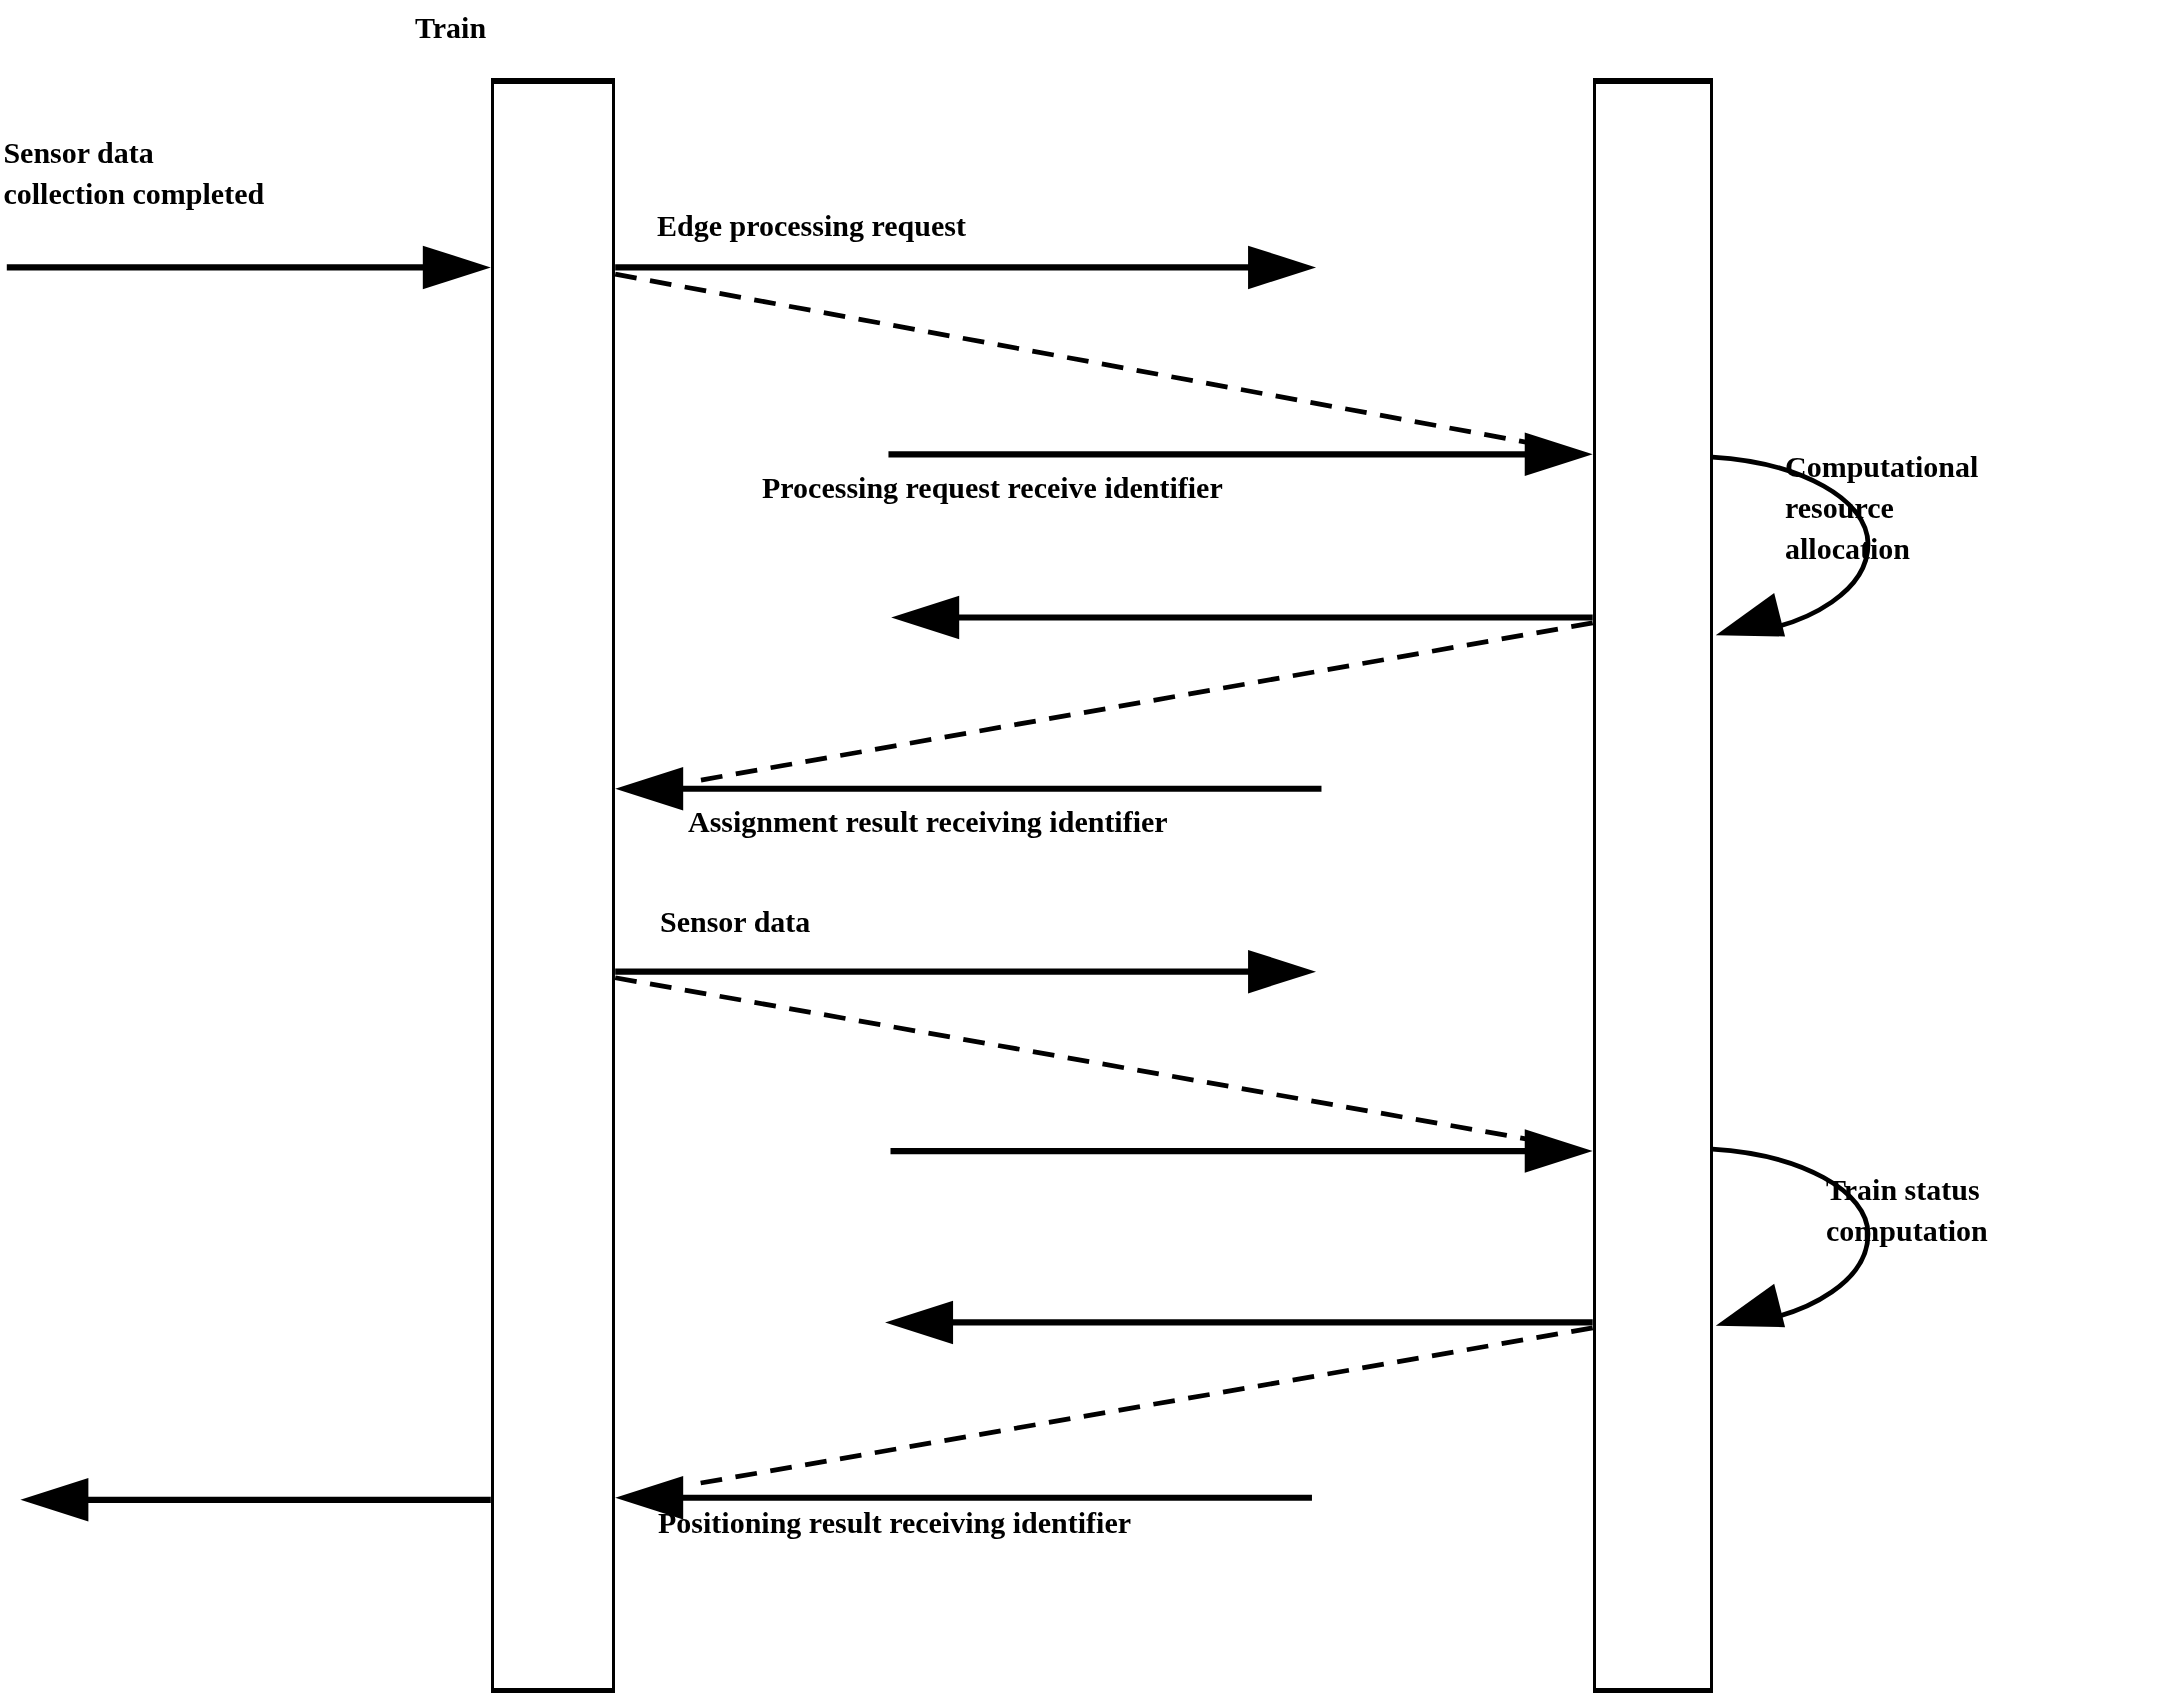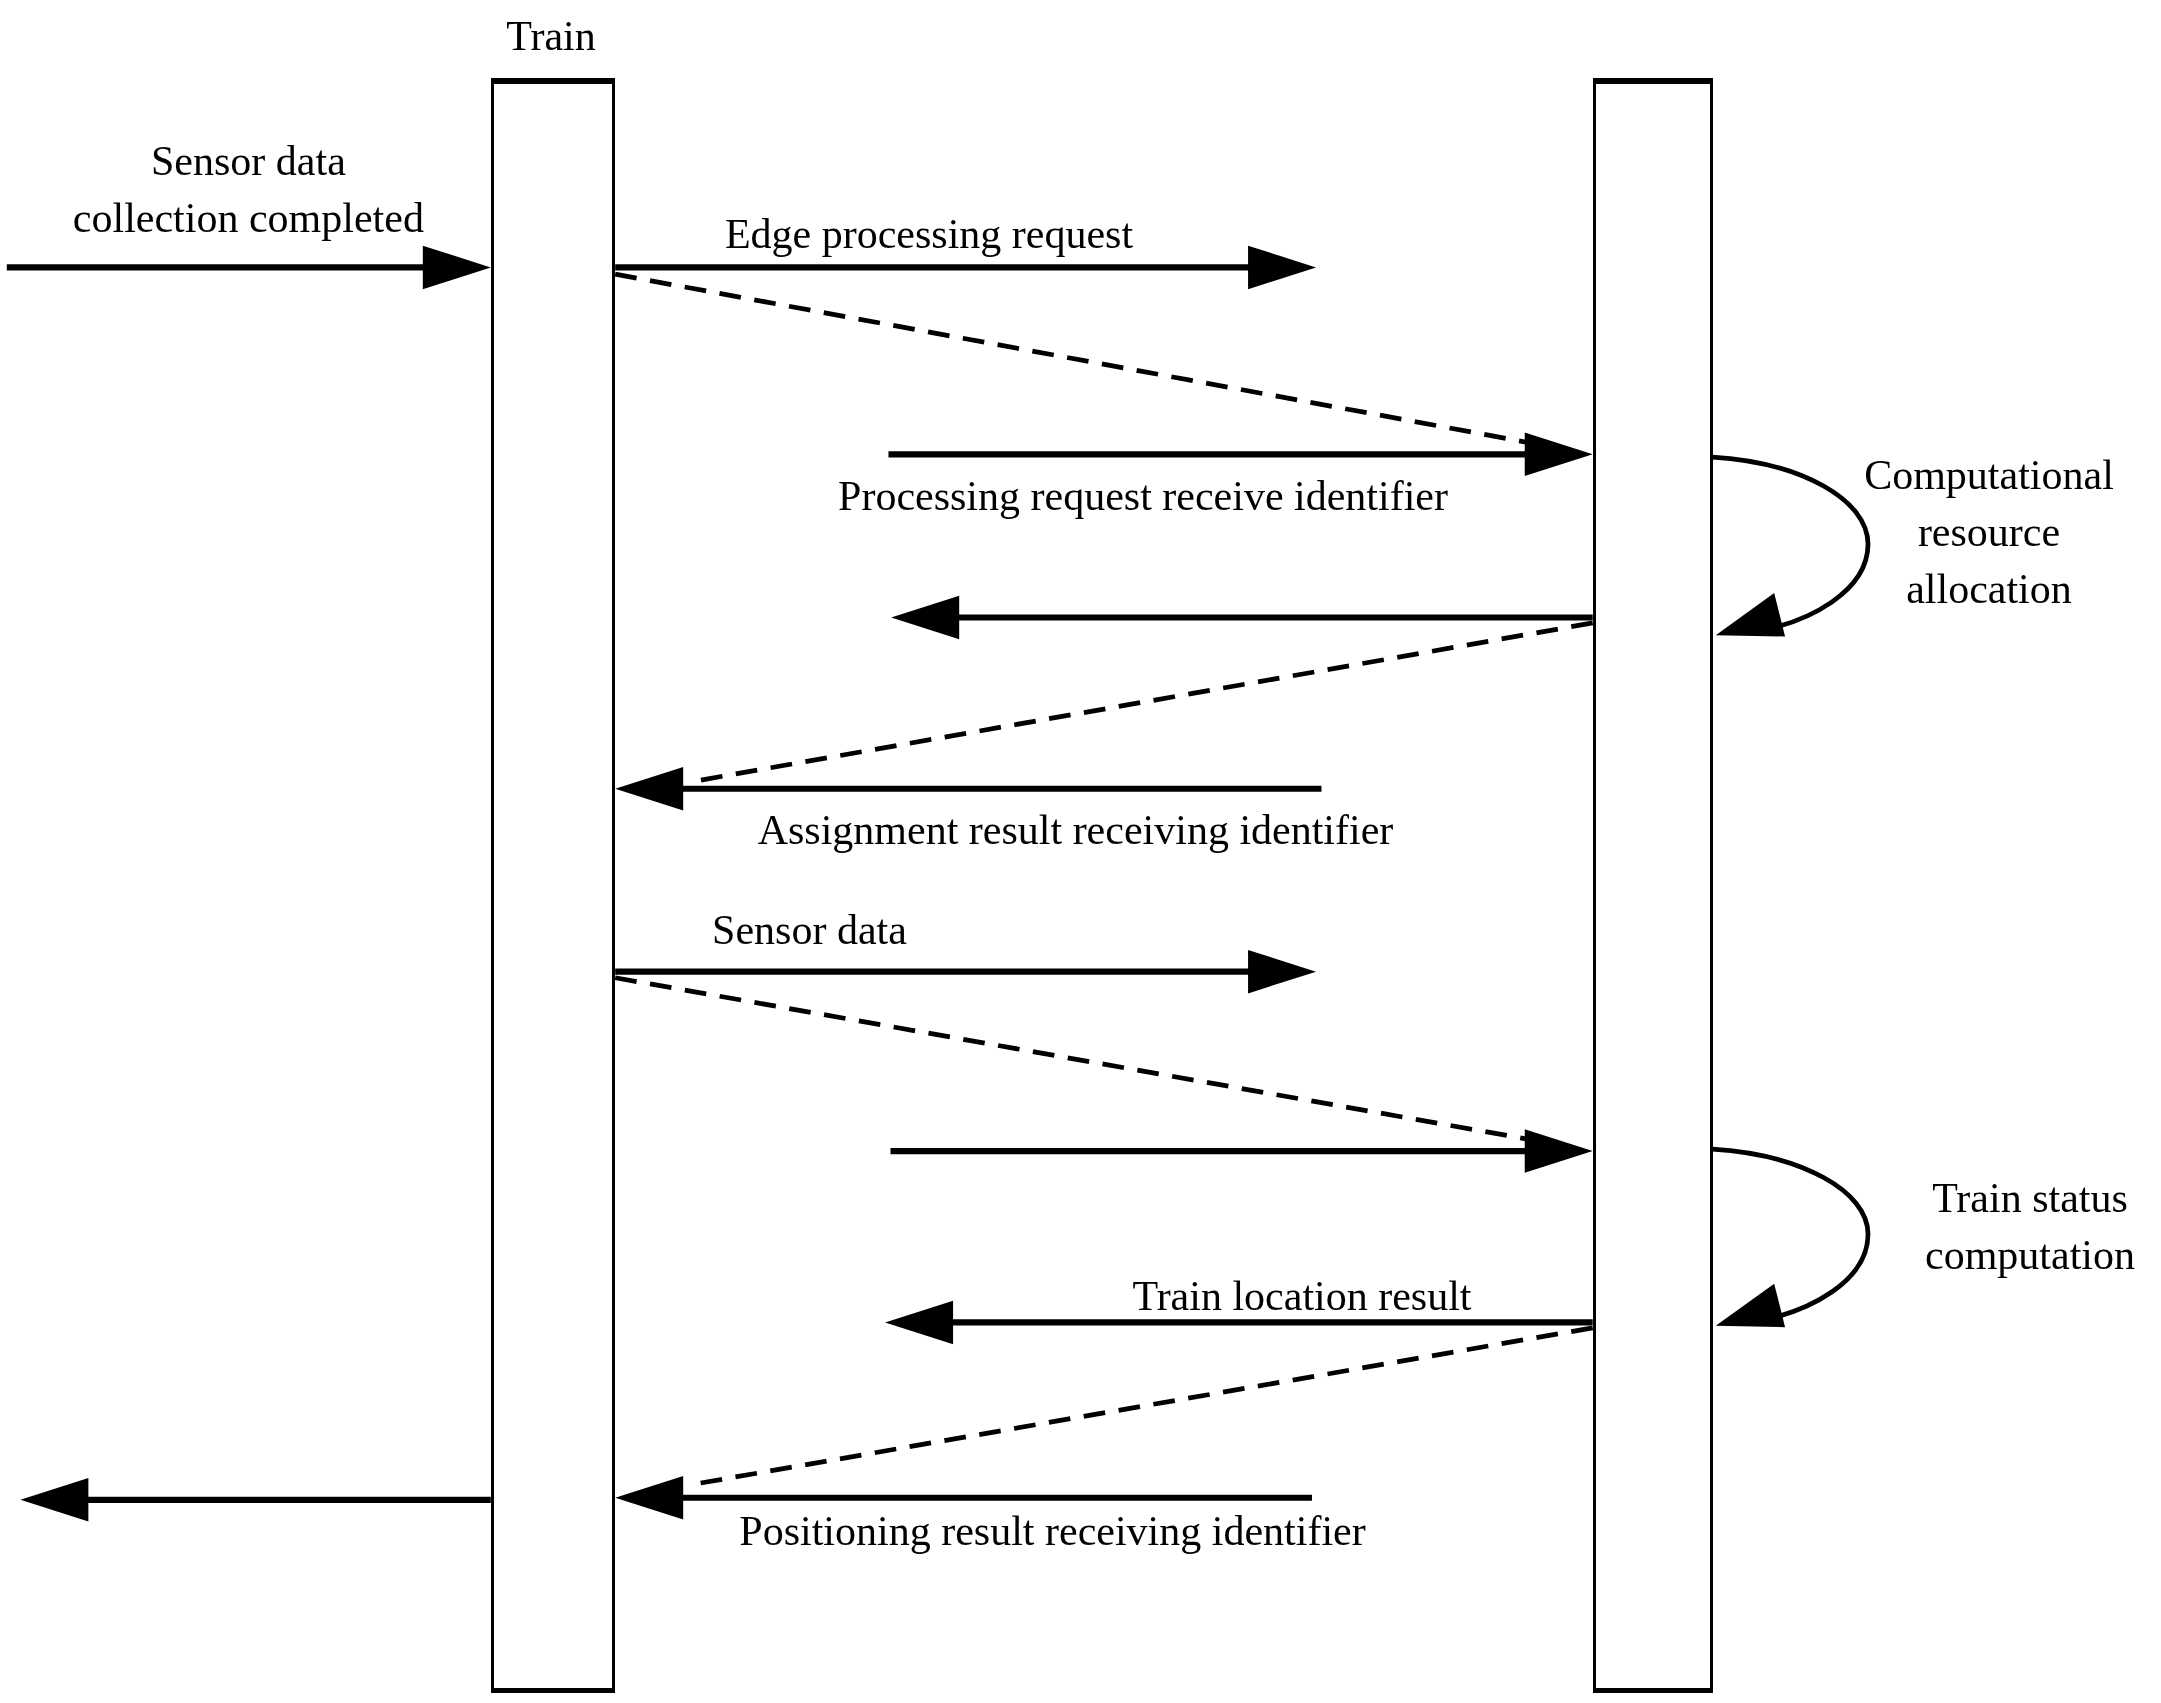--- a/index.html
+++ b/index.html
@@ -5,22 +5,22 @@
 <style>
   :root { --ink:#000000; --bg:#ffffff; }
   html,body { margin:0; padding:0; background:var(--bg); }
   .canvas {
     position:relative; width:2161px; height:1704px;
     background:var(--bg); color:var(--ink);
     font-family:"Liberation Serif","DejaVu Serif",serif;
     overflow:hidden;
   }
   .label {
-    position:absolute; text-align:center; white-space:pre-line;
-    font-size:42px; line-height:1.36; color:var(--ink);
+    position:absolute; white-space:pre-line;
+    font-size:30px; line-height:1.36; color:var(--ink);font-weight:bold;
   }
   .lifeline-box {
     position:absolute; top:78px; height:1615px; box-sizing:border-box;
     background:var(--bg);
     border:3.4px solid var(--ink);
     border-top-width:6.8px; border-bottom-width:5.4px;
   }
   .overlay { position:absolute; left:0; top:0; }
   .overlay line, .overlay path { stroke:var(--ink); stroke-width:9; fill:none; }
   .overlay path { stroke-width:7; }
@@ -129,19 +129,18 @@
 
 
   <div class="label" style="left:688px; top:802px; width:775px;">Assignment result receiving identifier</div>
 
   <div class="label" style="left:660px; top:902px; width:299px;">Sensor data</div>
 
 
   <div class="label" style="left:1826px; top:1170px; width:408px;">Train status
 computation</div>
 
-  <div class="label" style="left:1057px; top:1268px; width:490px;">Train location result</div>
 
   <div class="label" style="left:658px; top:1503px; width:789px;">Positioning result receiving identifier</div>
 
 
 </div>
 
 
 </body></html>

